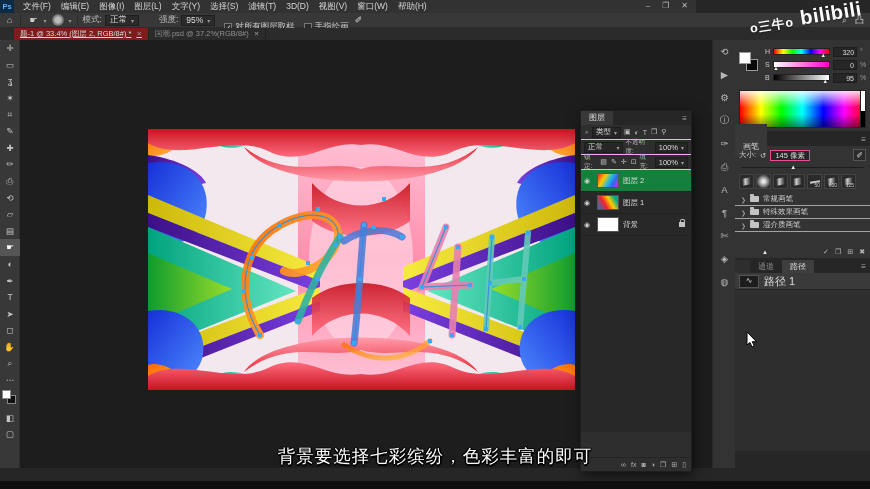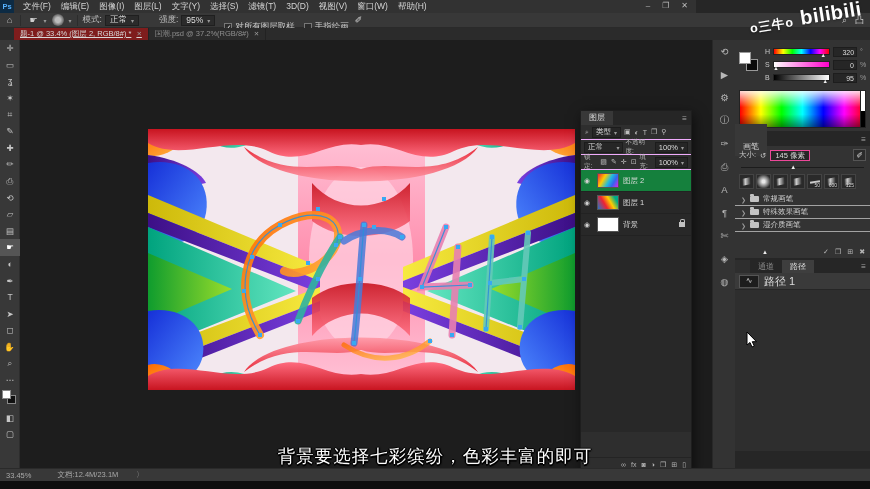--- a/index.html
+++ b/index.html
@@ -563,25 +563,20 @@
         <span class="pp-tab active">路径</span>
         <span class="lp-menu">≡</span>
       </div>
       <div class="path-row">
         <span class="path-thumb">∿</span>
         <span class="path-name">路径 1</span>
       </div>
     </div>
   </div>
 
-  <div class="statusbar">
-    <span class="sb-zoom">33.45%</span>
-    <span class="sb-doc">文档:12.4M/23.1M</span>
-    <span class="sb-chev">〉</span>
-  </div>
   <div class="bottom-black"></div>
 
   <div class="subtitle">背景要选择七彩缤纷，色彩丰富的即可</div>
 
   <div class="watermark">
     <span class="wm-prefix">o三牛o</span>
     <span class="wm-brand">bilibili</span>
   </div>
 
   <div class="cursor">

